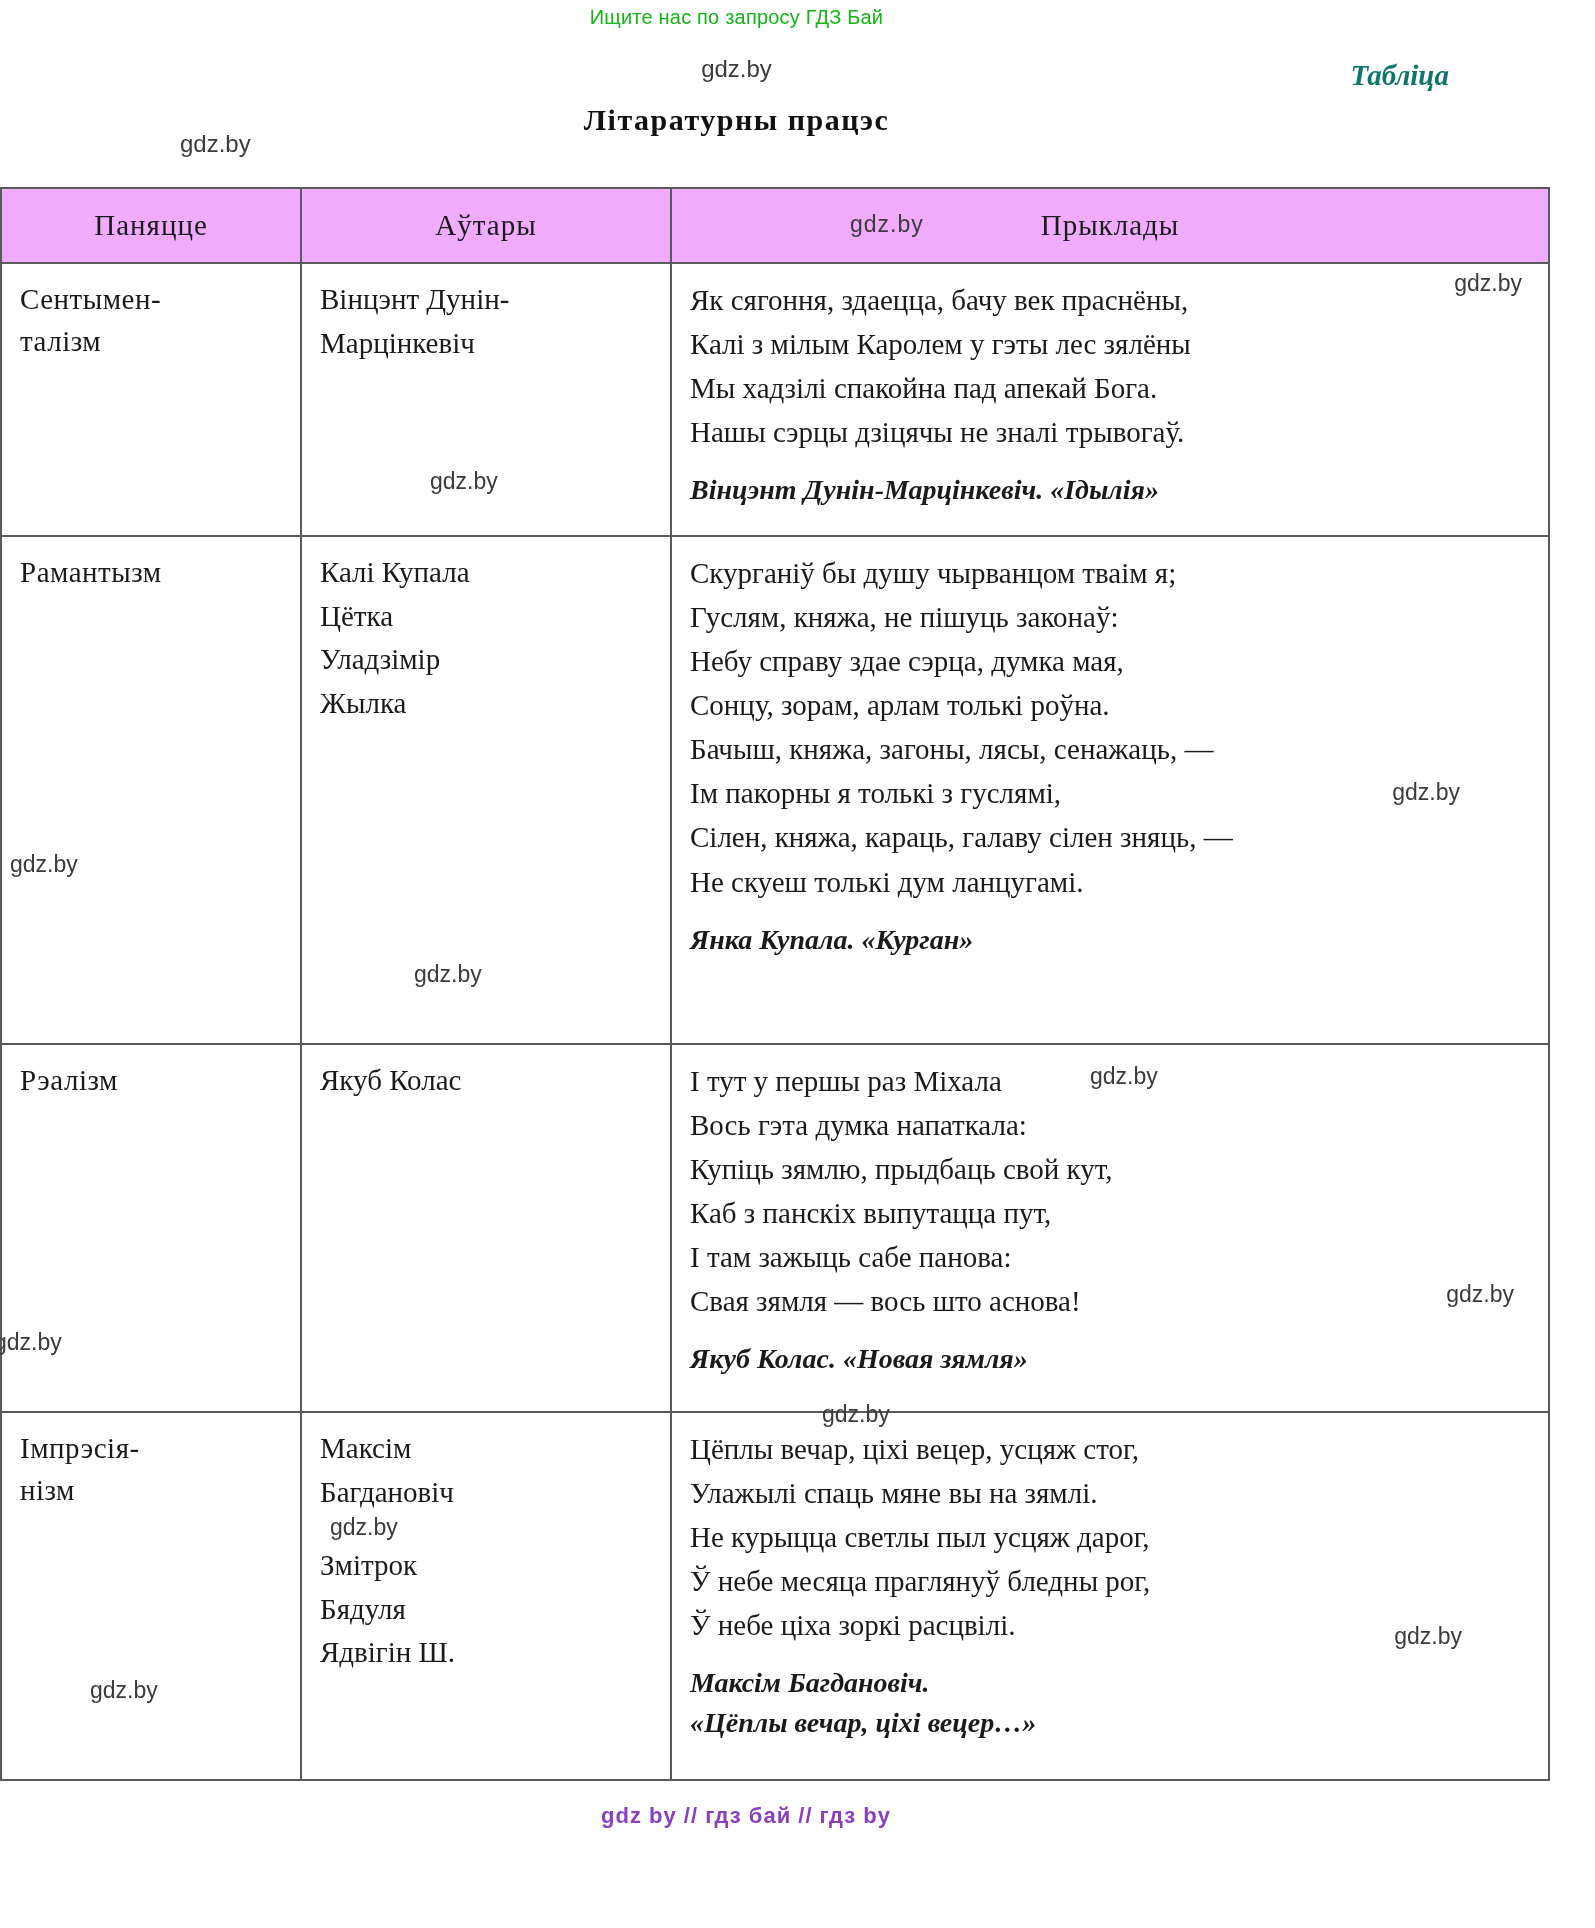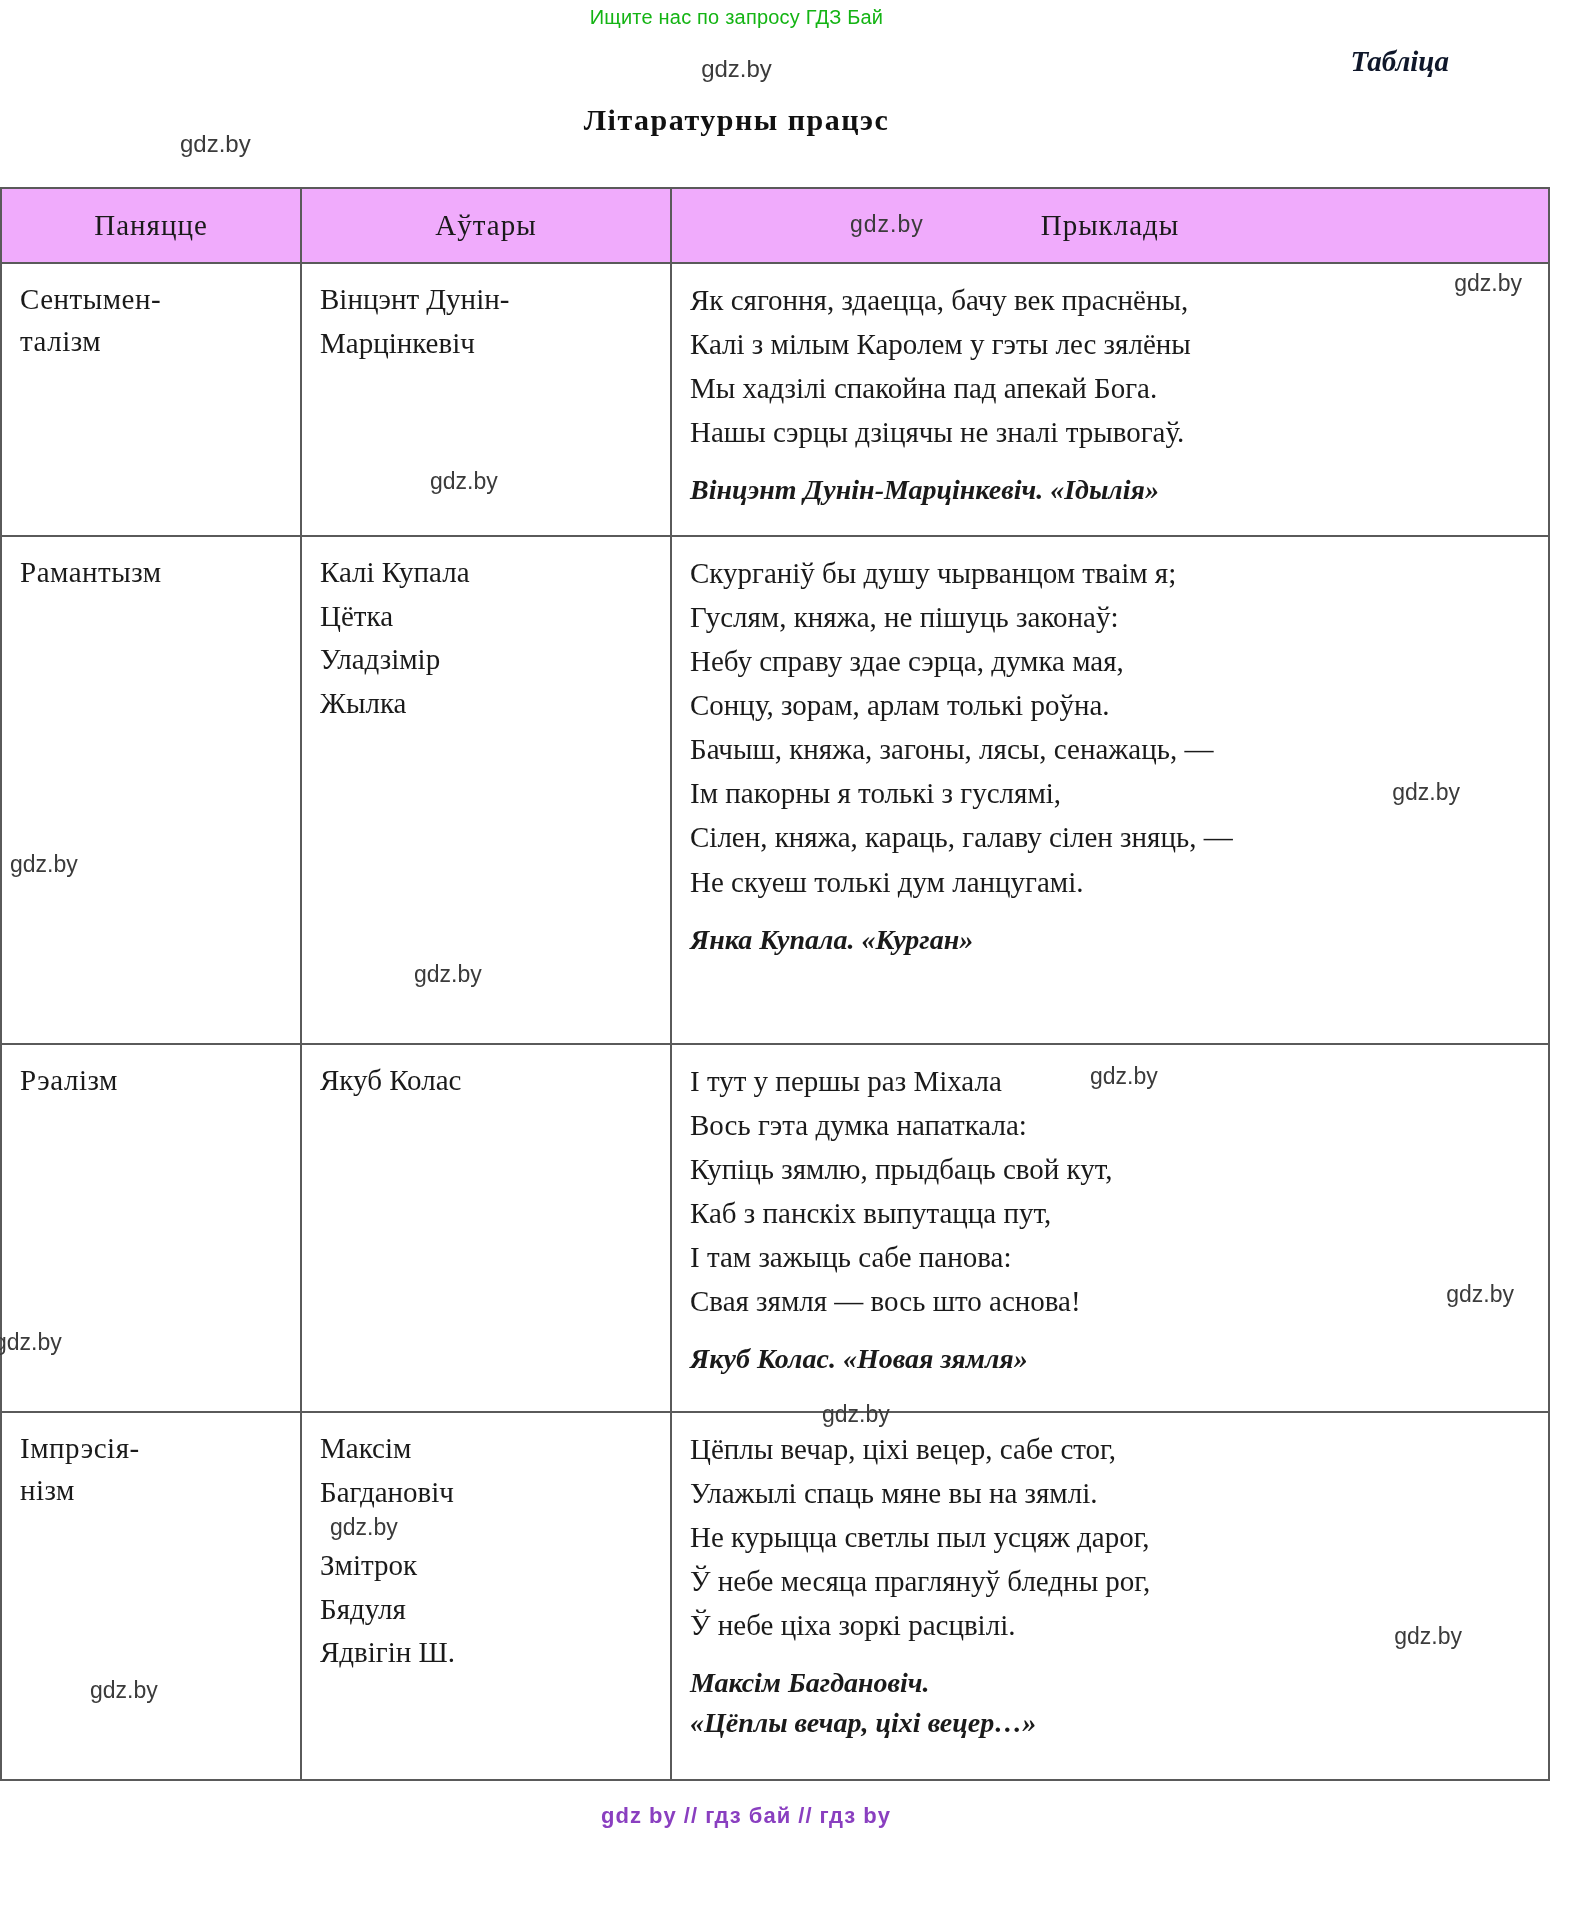--- a/index.html
+++ b/index.html
@@ -38,26 +38,26 @@
     left: 0; right: 0;
     top: 26px;
     text-align: center;
     font-family: "Liberation Sans", sans-serif;
     font-size: 24px;
     color: #3b3b3b;
   }
   .tablica {
     position: absolute;
     right: 24px;
-    top: 16px;
+    top: 30px;
     font-family: "Liberation Serif", serif;
     font-style: italic;
     font-weight: bold;
     font-size: 29px;
-    color: #0f172a;
+    color: #0f766e;
   }
   .doc-title {
     text-align: center;
     font-size: 30px;
     font-weight: bold;
     letter-spacing: 1.5px;
     margin-top: 22px;
     color: #111;
   }
   .gdz-left-title {
@@ -263,21 +263,21 @@
             <div class="authors">Максім<br>Багдановіч</div>
             <span class="wm" style="left:10px; position:relative; display:block; height:30px;">gdz.by</span>
             <div class="authors">Змітрок<br>Бядуля</div>
             <div class="gap"></div>
             <div class="authors">Ядвігін Ш.</div>
           </div>
         </td>
         <td>
           <div class="cellwrap">
             <span class="wm" style="left:132px; top:-26px;">gdz.by</span>
-            <div class="verse">Цёплы вечар, ціхі вецер, сабе стог,</div>
+            <div class="verse">Цёплы вечар, ціхі вецер, усцяж стог,</div>
             <div class="verse">Улажылі спаць мяне вы на зямлі.</div>
             <div class="verse">Не курыцца светлы пыл усцяж дарог,</div>
             <div class="verse">Ў небе месяца праглянуў бледны рог,</div>
             <div class="verse">Ў небе ціха зоркі расцвілі.</div>
             <div class="attrib">Максім Багдановіч.<br>«Цёплы вечар, ціхі вецер…»</div>
             <span class="wm" style="right:68px; top:196px;">gdz.by</span>
           </div>
         </td>
       </tr>
     </tbody>

